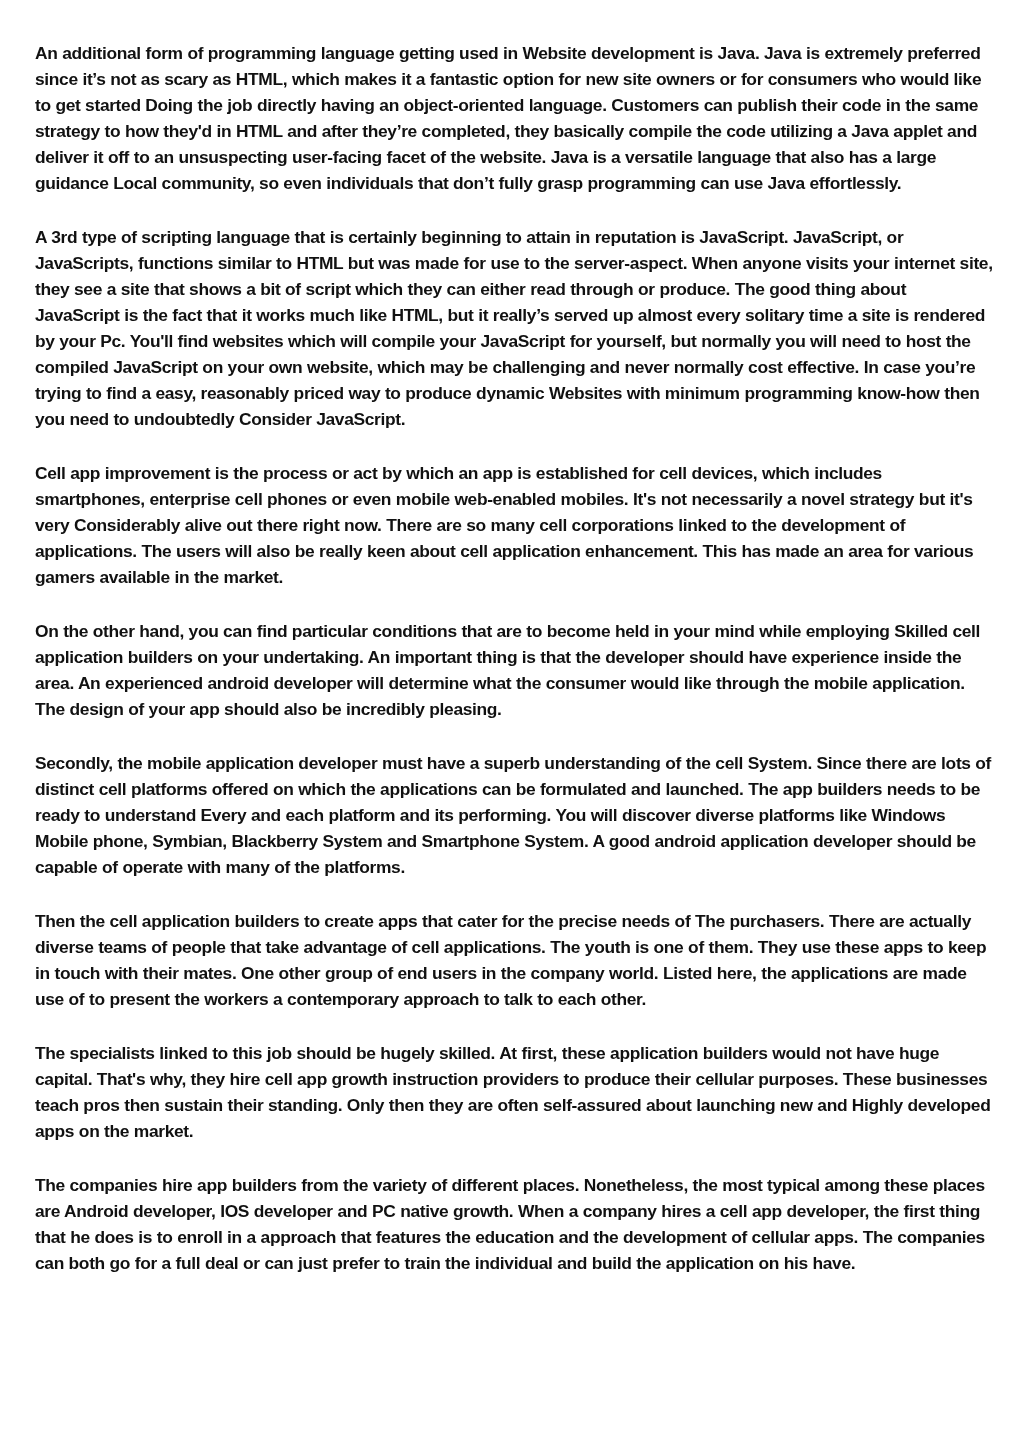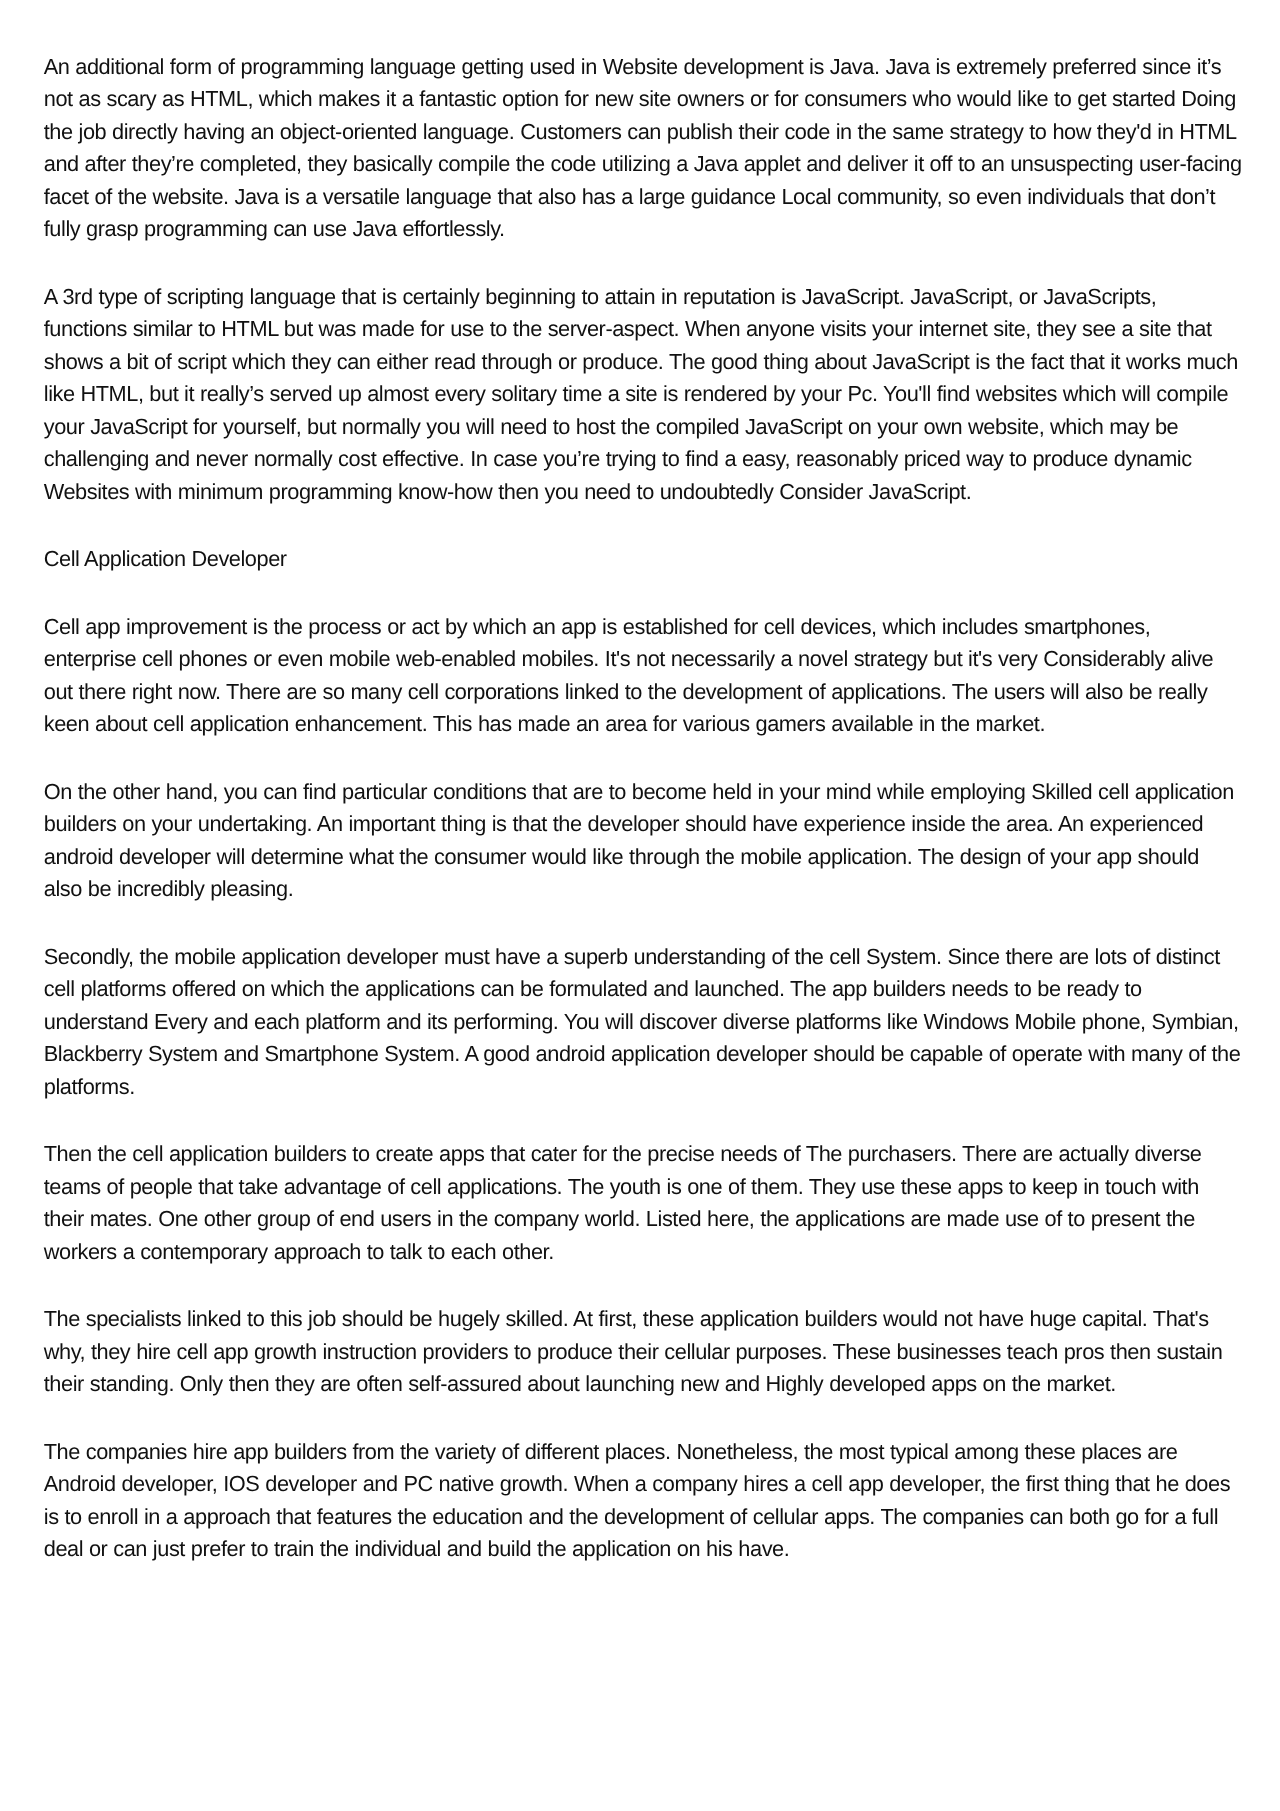--- a/index.html
+++ b/index.html
@@ -21,34 +21,34 @@
       font-family: "Liberation Sans", sans-serif;
       font-size: 17.4px;
       line-height: 26px;
       color: #111111;
       letter-spacing: -0.35px;
       word-spacing: 0.2px;
     }
     .para {
       margin: 0 0 28px 0;
       white-space: normal;
+      font-weight: bold;
     }
     .heading {
       margin: 0 0 28px 0;
       font-weight: normal;
       font-size: 17.4px;
       line-height: 26px;
     }
   </style>
 </head>
 <body>
 
 <div class="page">
   <p class="para">An additional form of programming language getting used in Website development is Java. Java is extremely preferred since it’s not as scary as HTML, which makes it a fantastic option for new site owners or for consumers who would like to get started Doing the job directly having an object-oriented language. Customers can publish their code in the same strategy to how they'd in HTML and after they’re completed, they basically compile the code utilizing a Java applet and deliver it off to an unsuspecting user-facing facet of the website. Java is a versatile language that also has a large guidance Local community, so even individuals that don’t fully grasp programming can use Java effortlessly.</p>
   <p class="para">A 3rd type of scripting language that is certainly beginning to attain in reputation is JavaScript. JavaScript, or JavaScripts, functions similar to HTML but was made for use to the server-aspect. When anyone visits your internet site, they see a site that shows a bit of script which they can either read through or produce. The good thing about JavaScript is the fact that it works much like HTML, but it really’s served up almost every solitary time a site is rendered by your Pc. You'll find websites which will compile your JavaScript for yourself, but normally you will need to host the compiled JavaScript on your own website, which may be challenging and never normally cost effective. In case you’re trying to find a easy, reasonably priced way to produce dynamic Websites with minimum programming know-how then you need to undoubtedly Consider JavaScript.</p>
-  <p class="heading">Cell Application Developer</p>
   <p class="para">Cell app improvement is the process or act by which an app is established for cell devices, which includes smartphones, enterprise cell phones or even mobile web-enabled mobiles. It's not necessarily a novel strategy but it's very Considerably alive out there right now. There are so many cell corporations linked to the development of applications. The users will also be really keen about cell application enhancement. This has made an area for various gamers available in the market.</p>
   <p class="para">On the other hand, you can find particular conditions that are to become held in your mind while employing Skilled cell application builders on your undertaking. An important thing is that the developer should have experience inside the area. An experienced android developer will determine what the consumer would like through the mobile application. The design of your app should also be incredibly pleasing.</p>
   <p class="para">Secondly, the mobile application developer must have a superb understanding of the cell System. Since there are lots of distinct cell platforms offered on which the applications can be formulated and launched. The app builders needs to be ready to understand Every and each platform and its performing. You will discover diverse platforms like Windows Mobile phone, Symbian, Blackberry System and Smartphone System. A good android application developer should be capable of operate with many of the platforms.</p>
   <p class="para">Then the cell application builders to create apps that cater for the precise needs of The purchasers. There are actually diverse teams of people that take advantage of cell applications. The youth is one of them. They use these apps to keep in touch with their mates. One other group of end users in the company world. Listed here, the applications are made use of to present the workers a contemporary approach to talk to each other.</p>
   <p class="para">The specialists linked to this job should be hugely skilled. At first, these application builders would not have huge capital. That's why, they hire cell app growth instruction providers to produce their cellular purposes. These businesses teach pros then sustain their standing. Only then they are often self-assured about launching new and Highly developed apps on the market.</p>
   <p class="para">The companies hire app builders from the variety of different places. Nonetheless, the most typical among these places are Android developer, IOS developer and PC native growth. When a company hires a cell app developer, the first thing that he does is to enroll in a approach that features the education and the development of cellular apps. The companies can both go for a full deal or can just prefer to train the individual and build the application on his have.</p>
 </div>
 
 </body></html>

